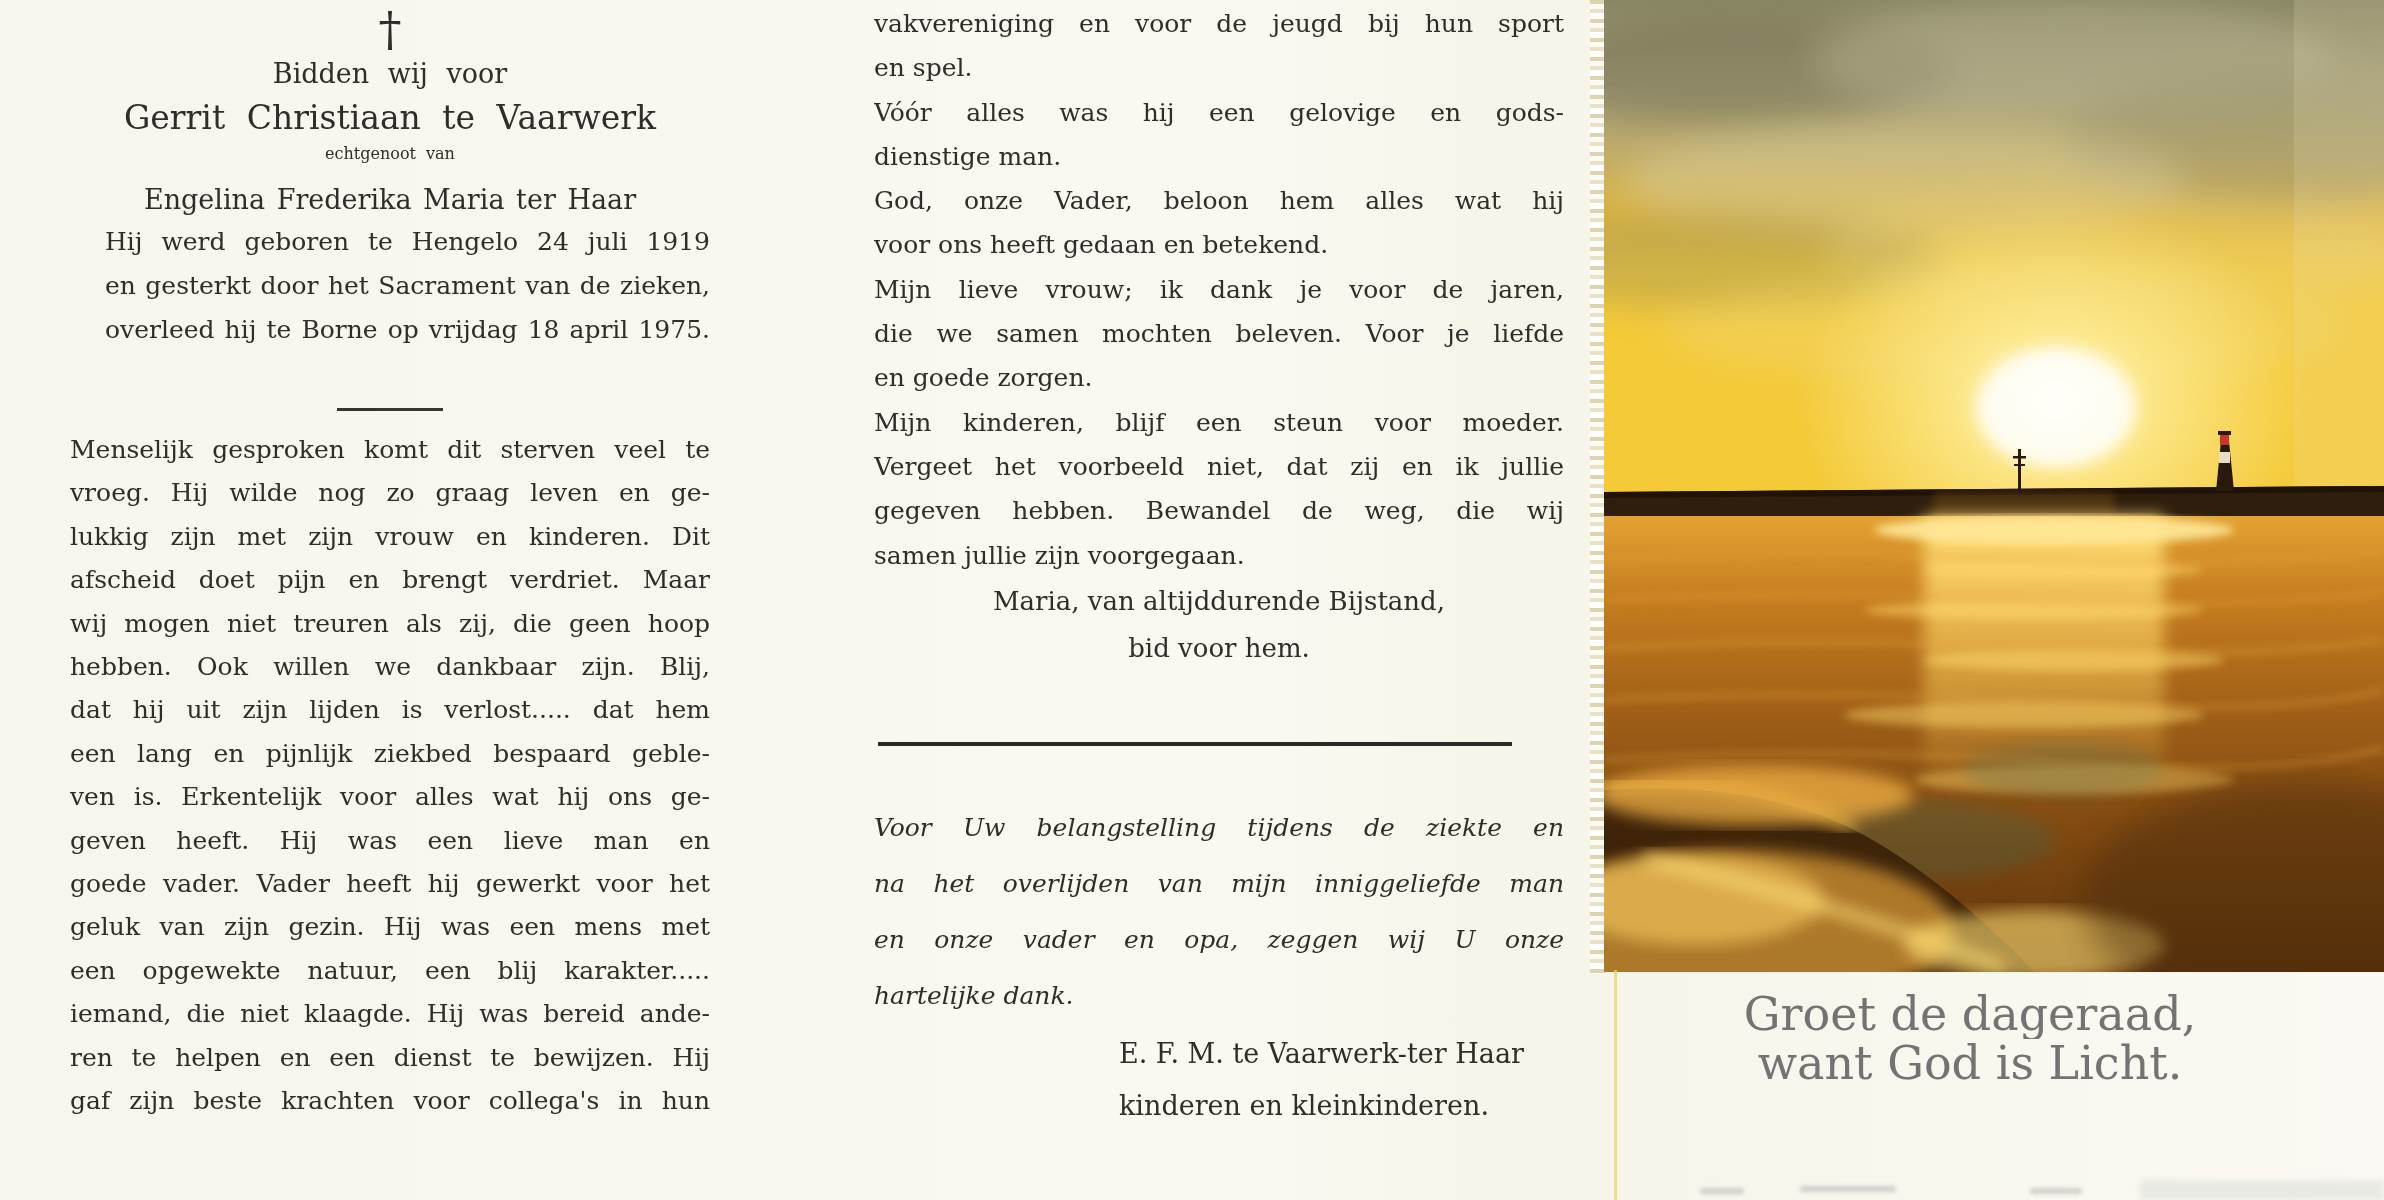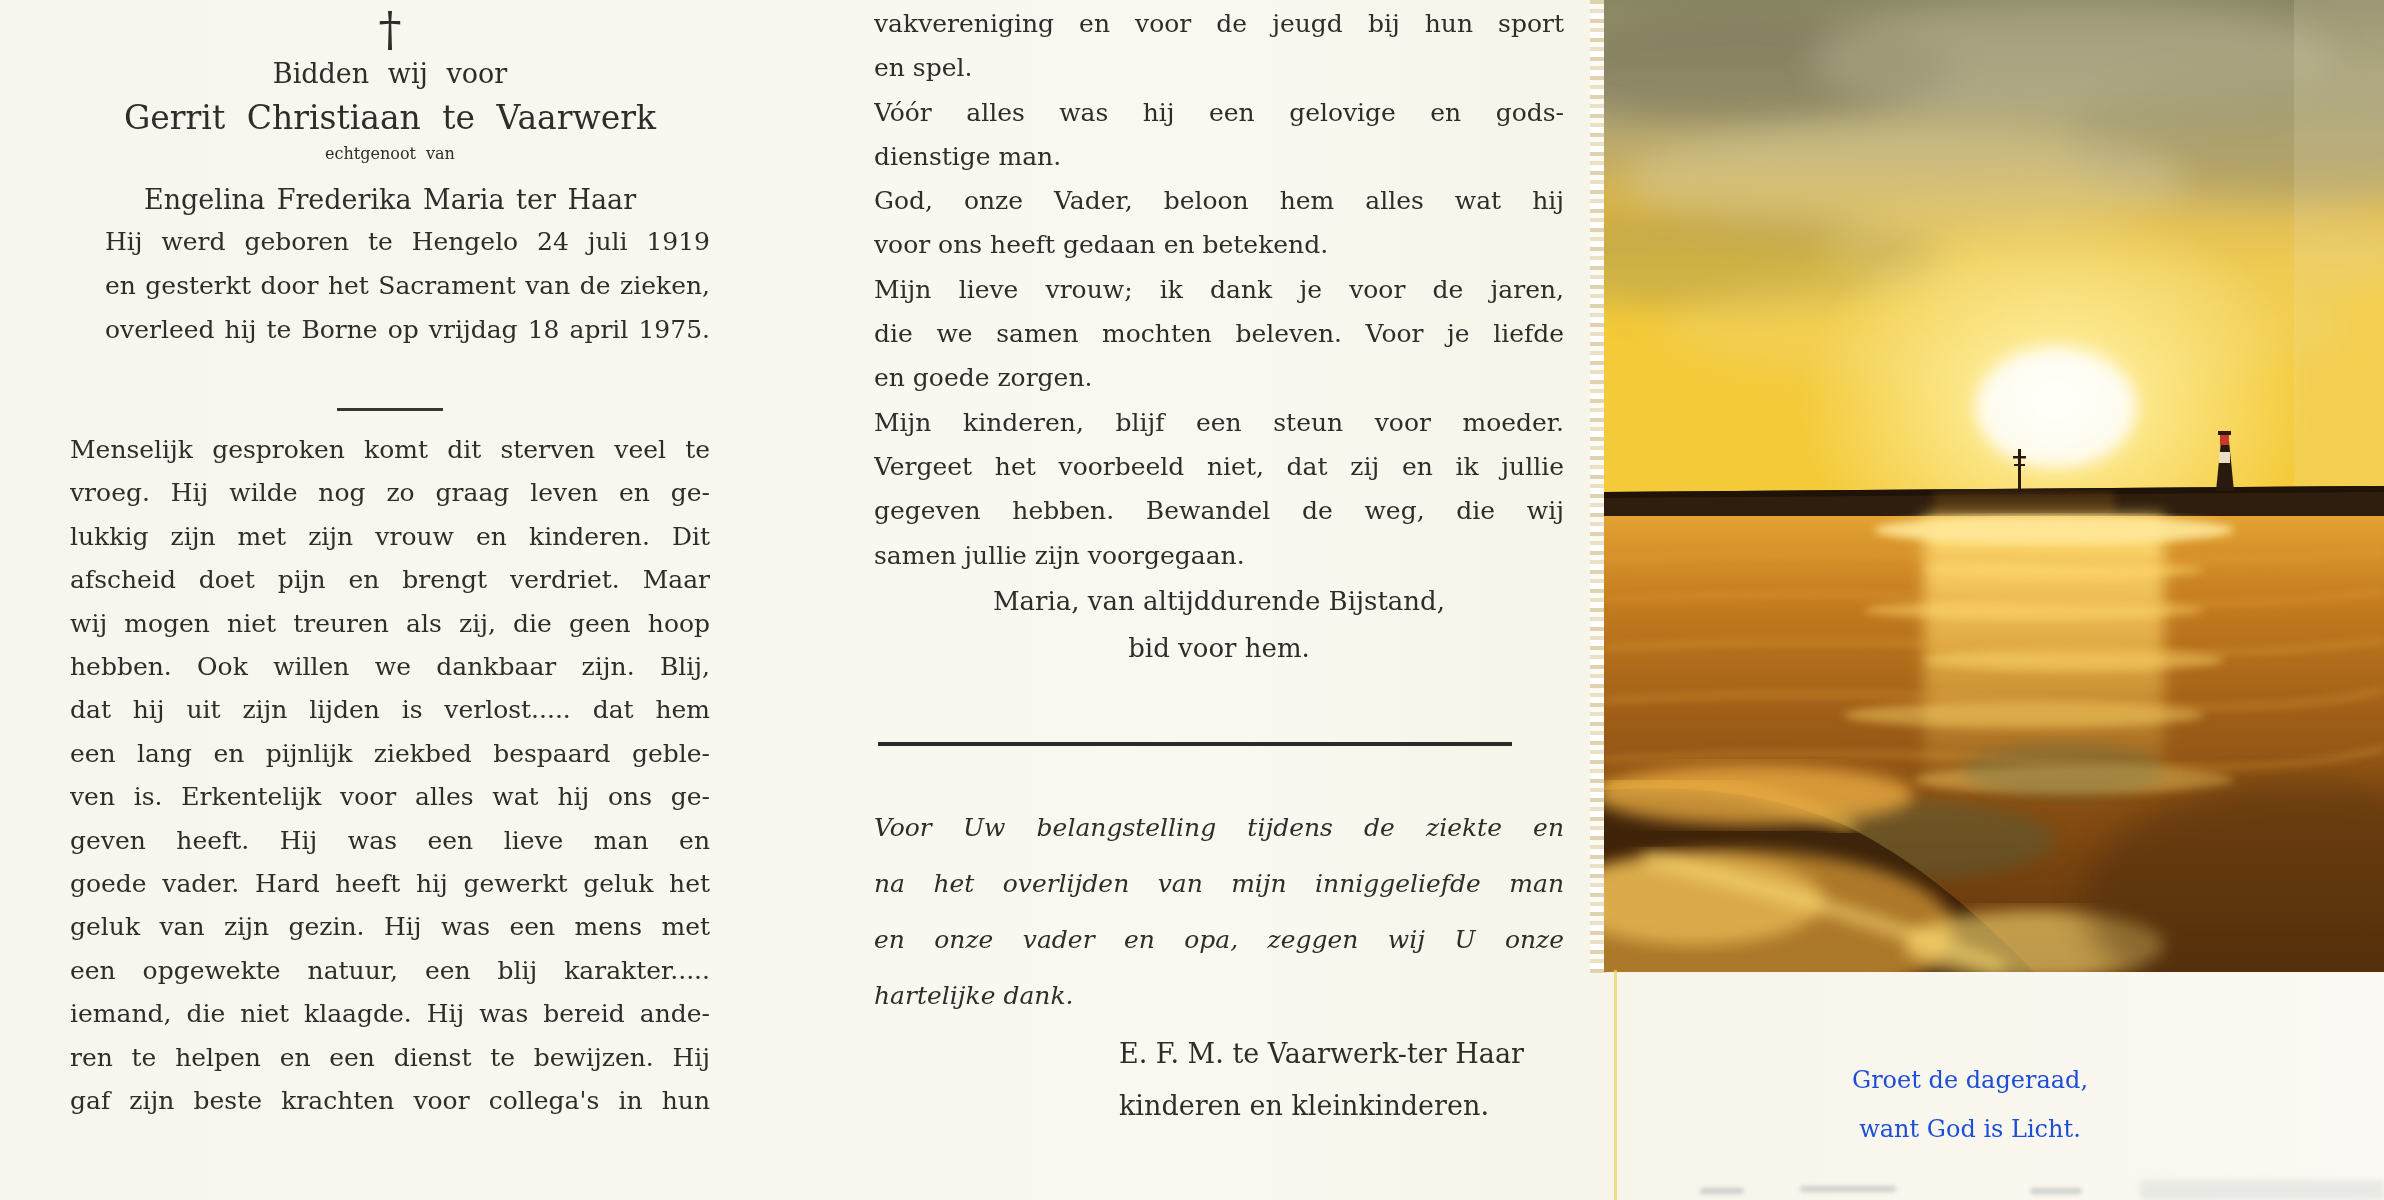--- a/index.html
+++ b/index.html
@@ -40,21 +40,21 @@
   .line.short{text-align-last:left;}
   
   .photo-panel{position:absolute;left:1604px;top:0;width:780px;height:972px;}
   .photo-panel svg{display:block;width:100%;height:100%;}
   .torn-edge{position:absolute;left:1590px;top:0;width:16px;height:974px;
     background:repeating-linear-gradient(180deg,
       rgba(222,209,172,0.95) 0 4px,
       rgba(252,250,244,1) 4px 9px,
       rgba(233,223,193,0.9) 9px 13px,
       rgba(255,255,255,1) 13px 19px);}
-  .caption{position:absolute;left:1620px;top:1056px;width:700px;font-size:24px;color:#1d4ed8;}
+  .caption{position:absolute;left:1620px;top:990px;width:700px;font-size:46px;color:#737373;}
   .caption .line{line-height:49px;text-align:center;text-align-last:center;}
   
   .fold-line{position:absolute;left:1614px;top:970px;width:3px;height:230px;background:#e8d765;opacity:.75;}
   .smudge{position:absolute;height:6px;background:#8f9698;opacity:.4;filter:blur(2px);border-radius:3px;}
   .smudge.s1{left:1700px;top:1188px;width:44px;}
   .smudge.s2{left:1800px;top:1186px;width:96px;}
   .smudge.s3{left:2030px;top:1188px;width:52px;}
   .corner-band{position:absolute;left:2140px;top:1180px;width:244px;height:20px;background:#ccd2d0;opacity:.4;filter:blur(3px);}
 </style>
 </head>
@@ -78,21 +78,21 @@
         <div class="line">Menselijk gesproken komt dit sterven veel te</div>
         <div class="line">vroeg. Hij wilde nog zo graag leven en ge-</div>
         <div class="line">lukkig zijn met zijn vrouw en kinderen. Dit</div>
         <div class="line">afscheid doet pijn en brengt verdriet. Maar</div>
         <div class="line">wij mogen niet treuren als zij, die geen hoop</div>
         <div class="line">hebben. Ook willen we dankbaar zijn. Blij,</div>
         <div class="line">dat hij uit zijn lijden is verlost..... dat hem</div>
         <div class="line">een lang en pijnlijk ziekbed bespaard geble-</div>
         <div class="line">ven is. Erkentelijk voor alles wat hij ons ge-</div>
         <div class="line">geven heeft. Hij was een lieve man en</div>
-        <div class="line">goede vader. Hard heeft hij gewerkt geluk het</div>
+        <div class="line">goede vader. Vader heeft hij gewerkt voor het</div>
         <div class="line">geluk van zijn gezin. Hij was een mens met</div>
         <div class="line">een opgewekte natuur, een blij karakter.....</div>
         <div class="line">iemand, die niet klaagde. Hij was bereid ande-</div>
         <div class="line">ren te helpen en een dienst te bewijzen. Hij</div>
         <div class="line">gaf zijn beste krachten voor collega's in hun</div>
       </div>
   </section>
 
   <section class="mid-page">
     <div class="mid-body">

